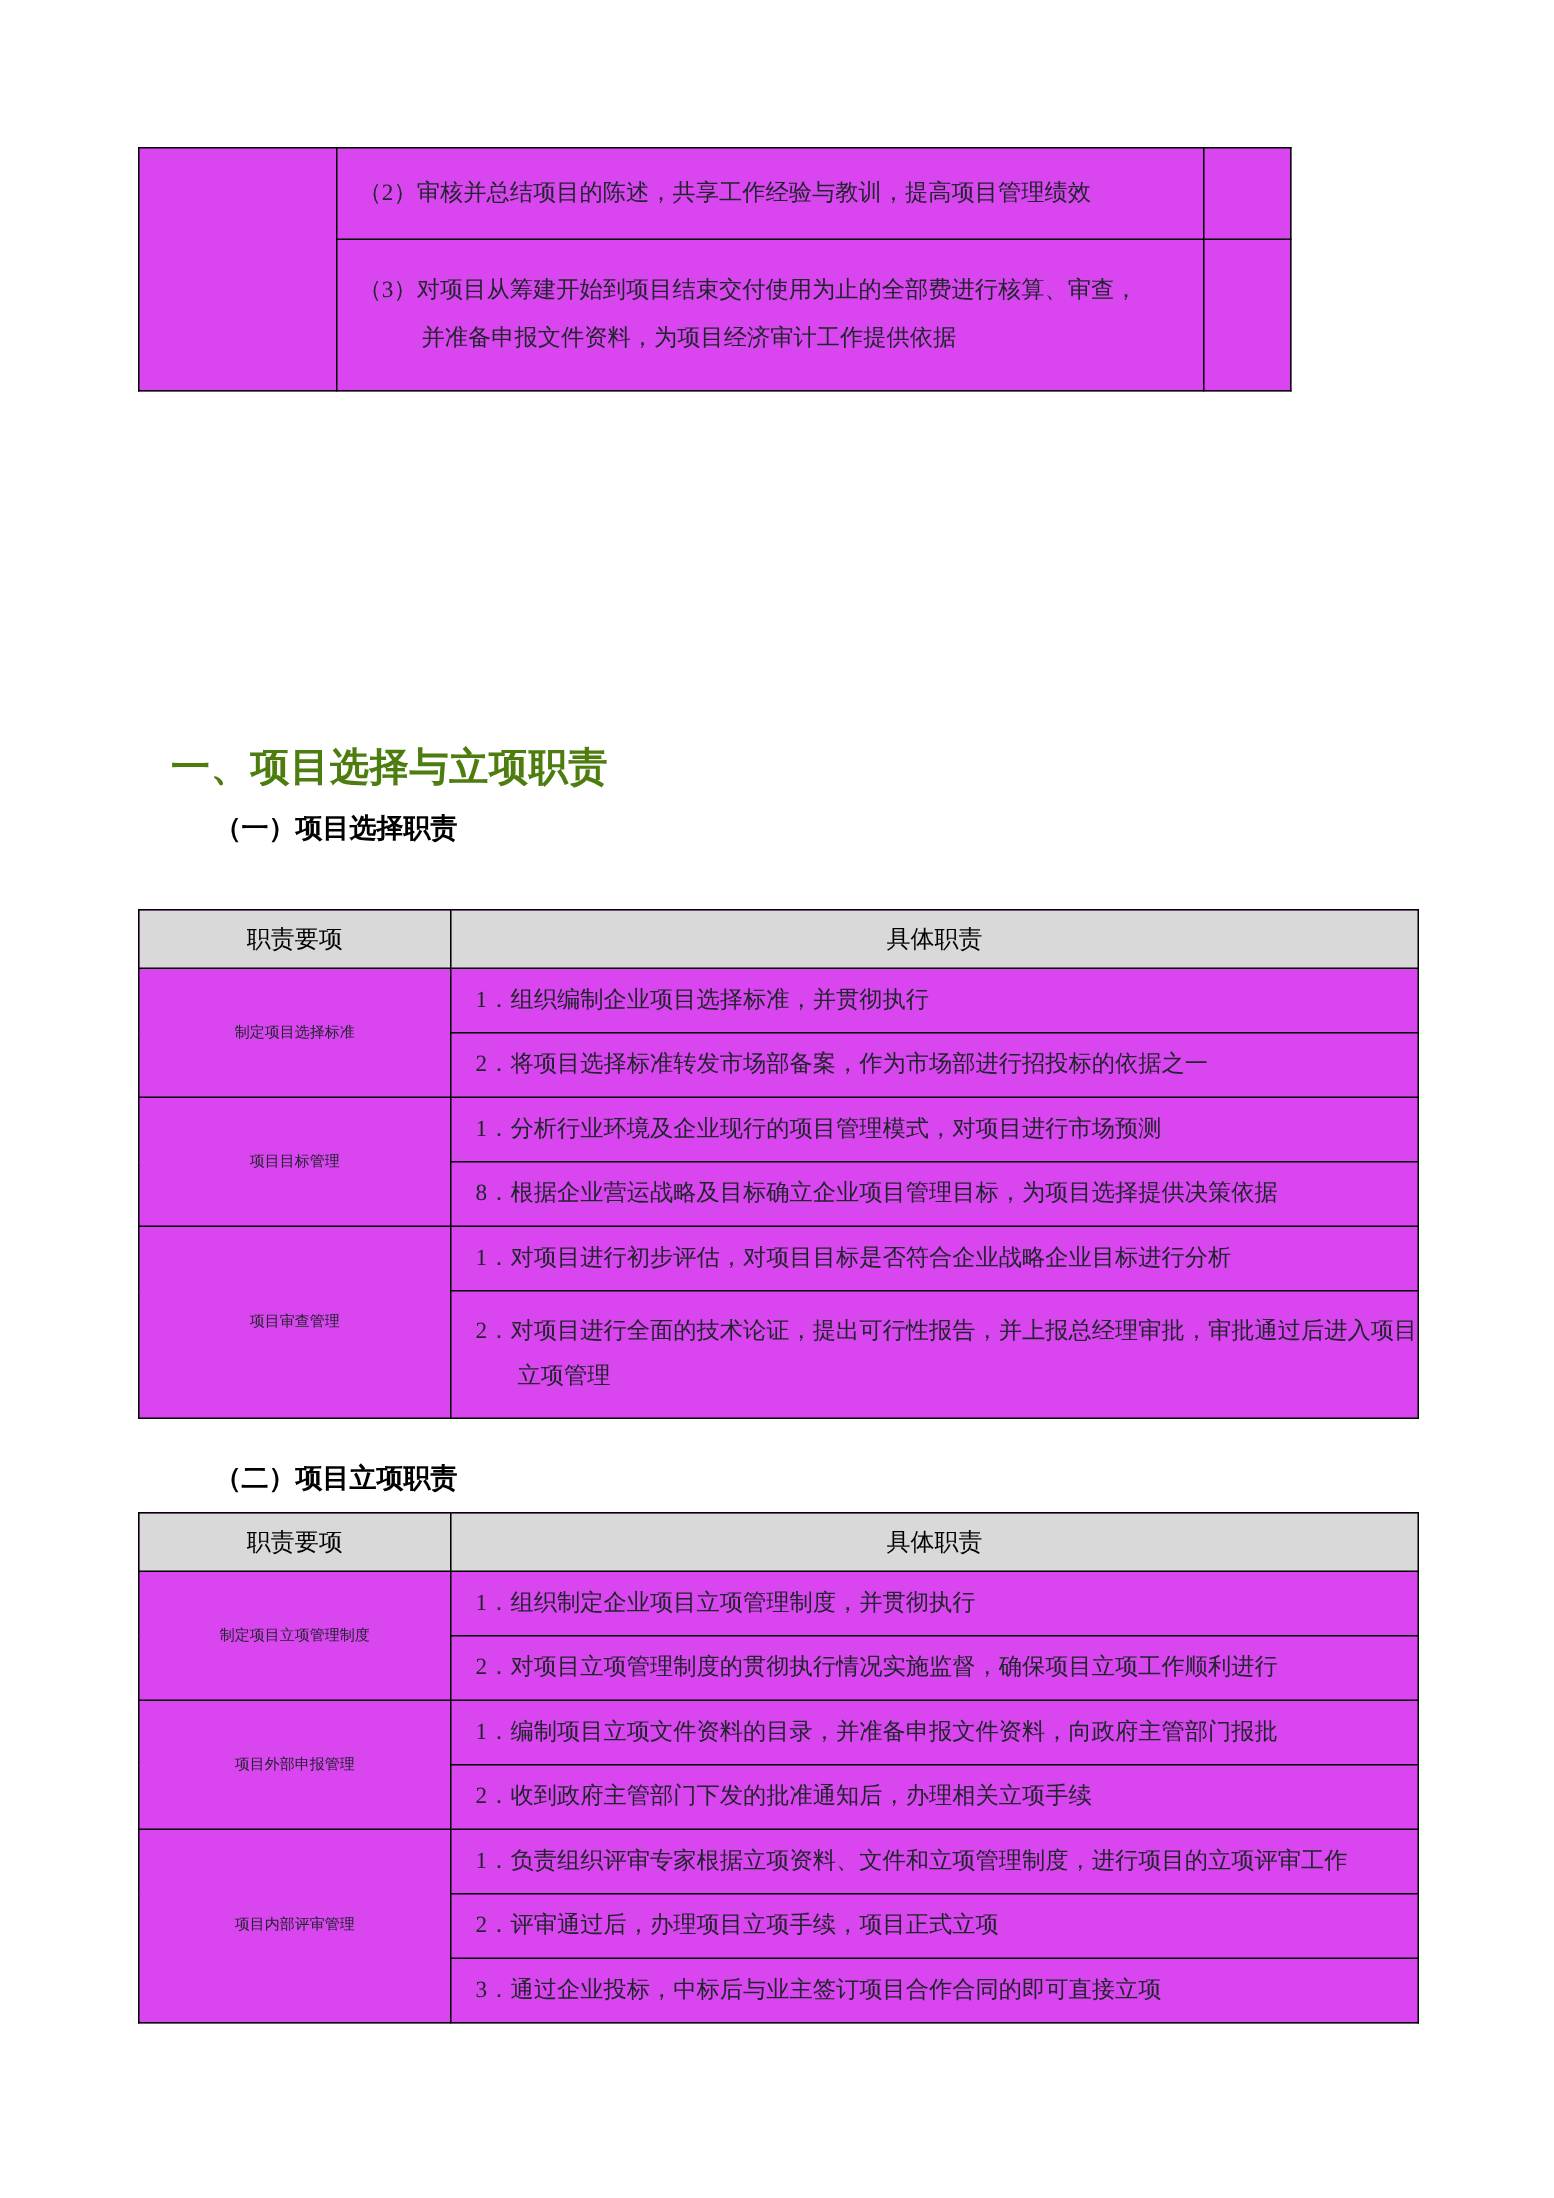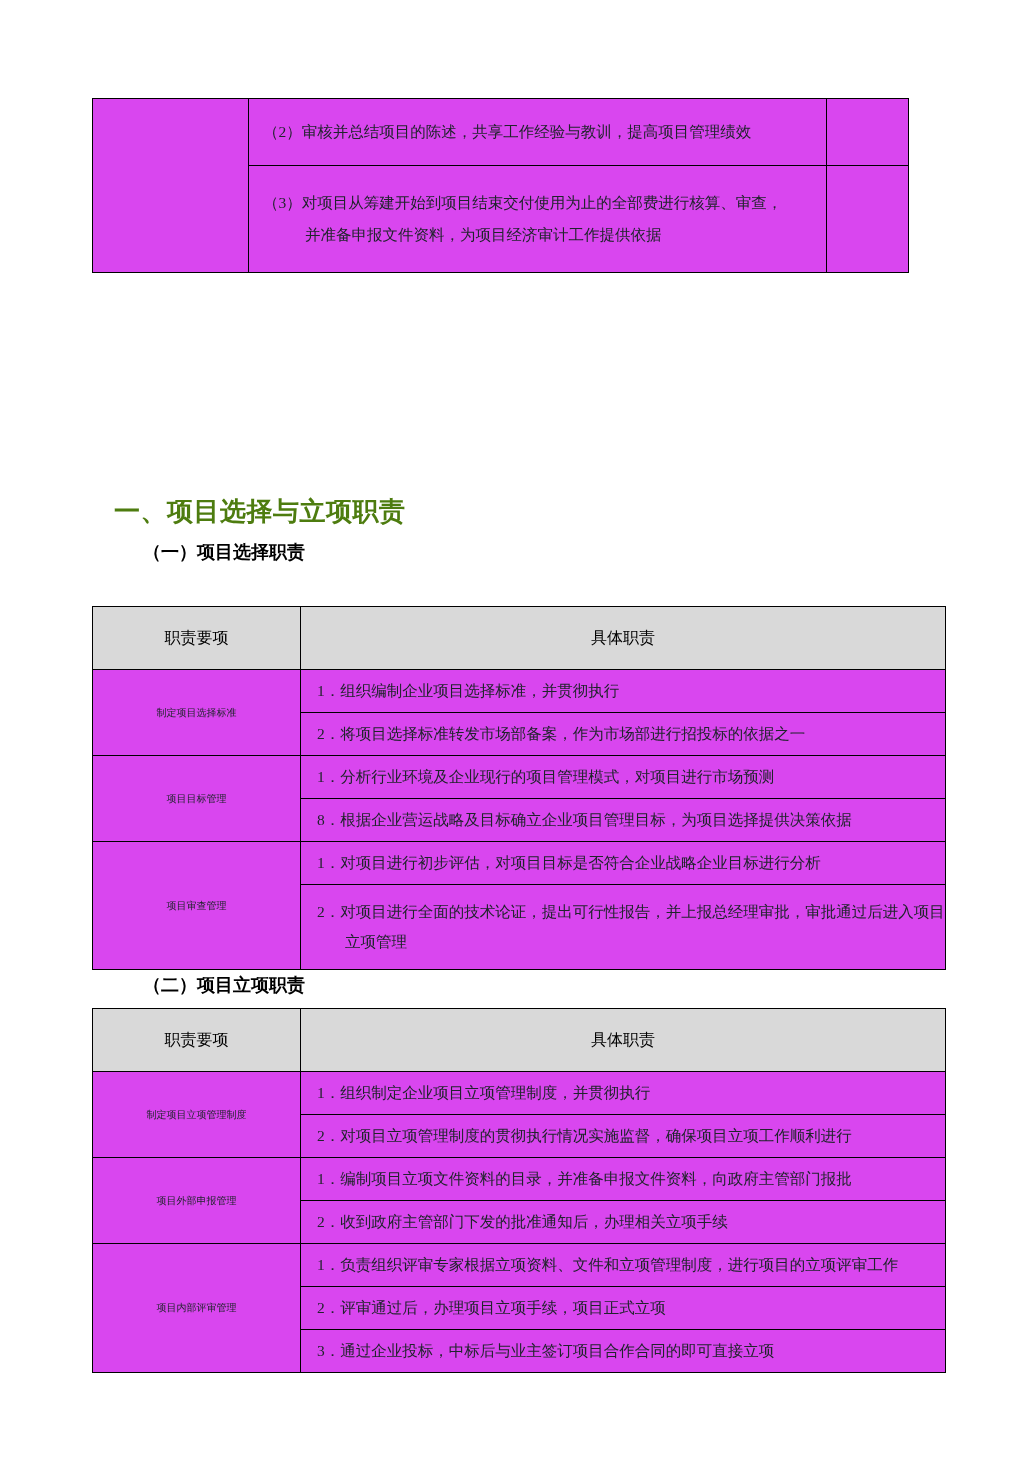--- a/index.html
+++ b/index.html
@@ -25,21 +25,21 @@
 
   
   table.doc-table {
     border-collapse: collapse;
     table-layout: fixed;
     background: #d946ef;
   }
   table.doc-table td,
   table.doc-table th {
     border: 1px solid #000000;
-    padding: 12px;
+    padding: 0;
     vertical-align: middle;
     font-weight: normal;
   }
 
   
   .table-top {
     position: absolute;
     left: 92px;
     top: 98px;
     width: 739px;

